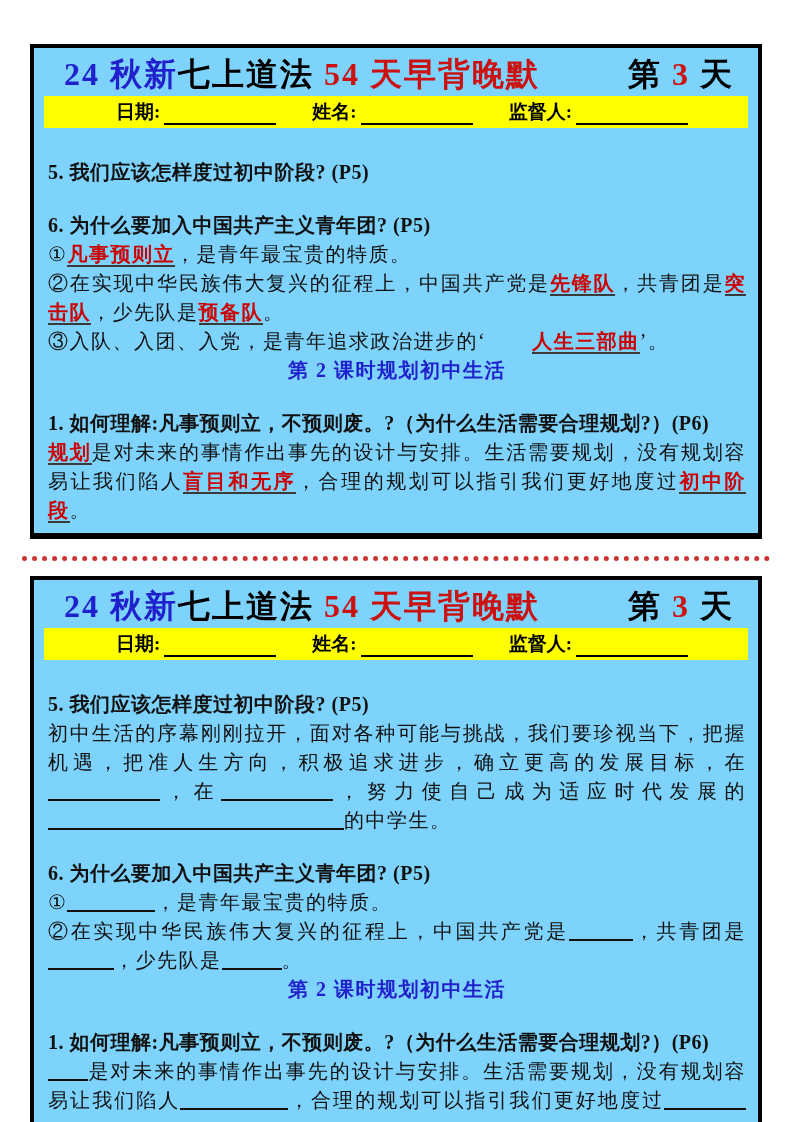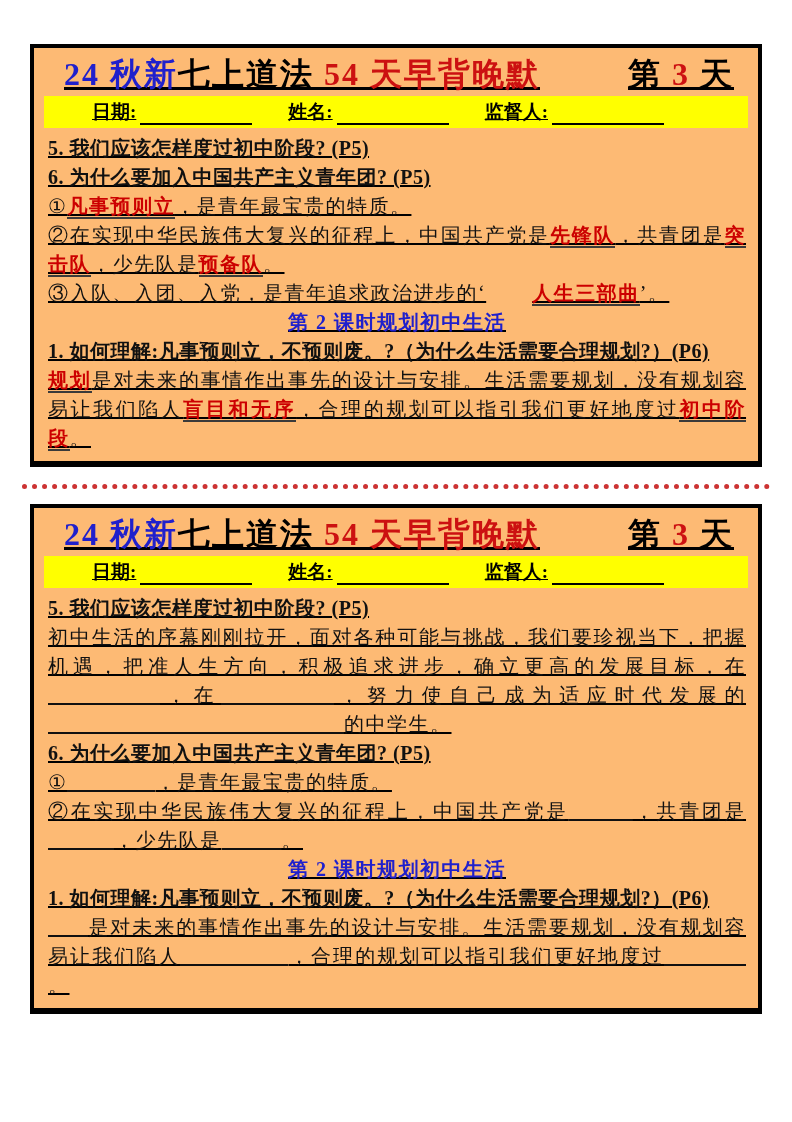--- a/index.html
+++ b/index.html
@@ -8,63 +8,62 @@
     width: 792px; height: 1122px;
     background: #ffffff;
     font-family: "Liberation Serif", "DejaVu Serif", serif;
     overflow: hidden;
   }
   .card {
     width: 732px;
     margin: 0 30px;
     border: 4px solid #000;
     border-bottom-width: 6px;
-    background: #fdba74;
-    text-decoration: underline;
+    background: #7dd3fc;
   }
   .card.first { margin-top: 44px; }
   .title-row {
     display: flex;
     justify-content: space-between;
     align-items: baseline;
     padding: 5px 24px 1px 30px;
     font-size: 32px;
     font-weight: bold;
     letter-spacing: 2px;
     line-height: 42px;
     white-space: nowrap;
   }
   .info-bar {
     background: #ffff00;
     margin: 0 10px;
     height: 32px;
     display: flex;
     align-items: center;
-    padding-left: 48px;
+    padding-left: 72px;
     gap: 36px;
     font-size: 19px;
     font-weight: bold;
   }
   .info-field { display: flex; align-items: flex-end; }
   .info-blank {
     display: inline-block;
     width: 112px;
     border-bottom: 2px solid #000;
     height: 16px;
     margin-left: 4px;
   }
   .content {
     padding: 6px 12px 8px 14px;
     font-size: 20px;
     line-height: 29px;
     letter-spacing: 1.5px;
     text-align: justify;
     color: #111;
   }
-  .content .q { font-weight: bold; letter-spacing: 0.5px; }
+  .content .q { font-weight: bold; letter-spacing: 0.5px; margin-top: 24px; }
   .content .sub {
     text-align: center;
     font-weight: bold;
     color: #2020cc;
   }
   .ans {
     color: #cc0000;
     font-weight: bold;
     border-bottom: 2px solid #3a3a3a;
   }

